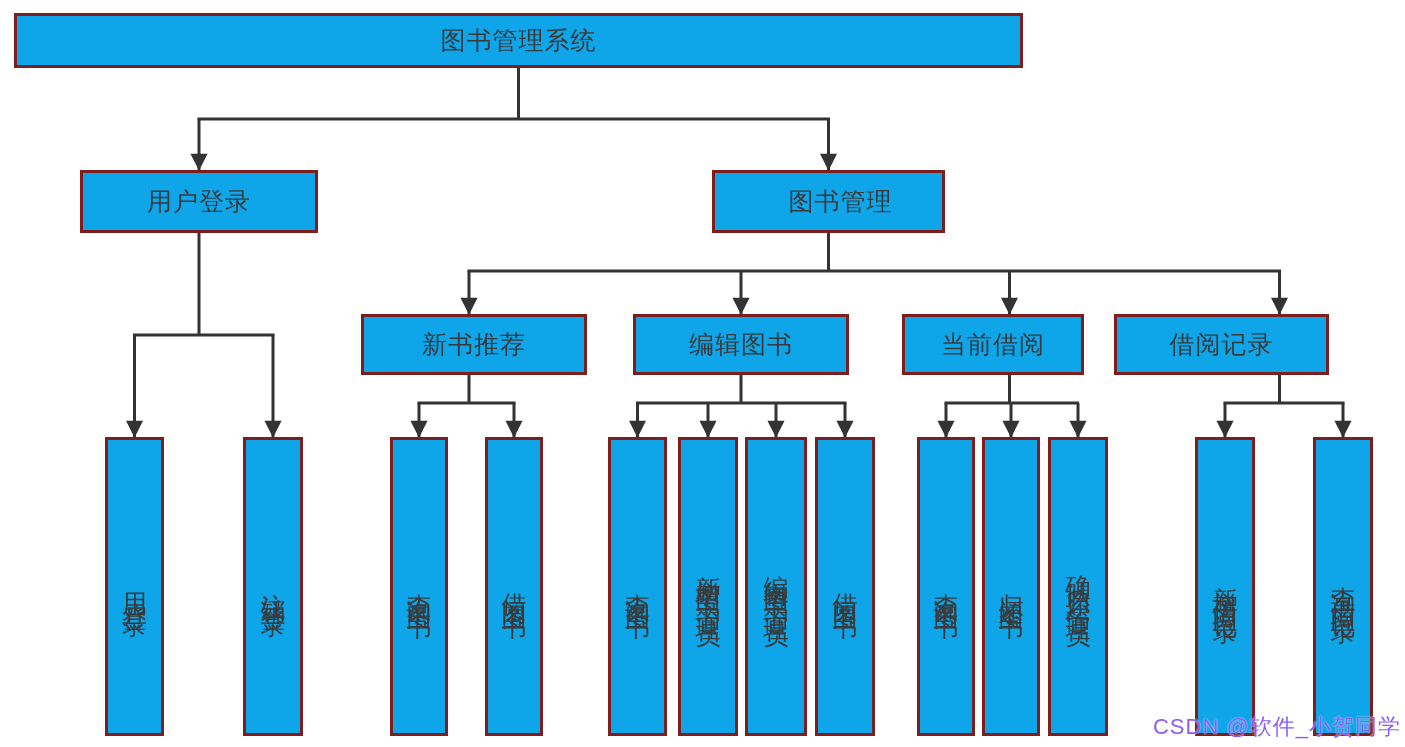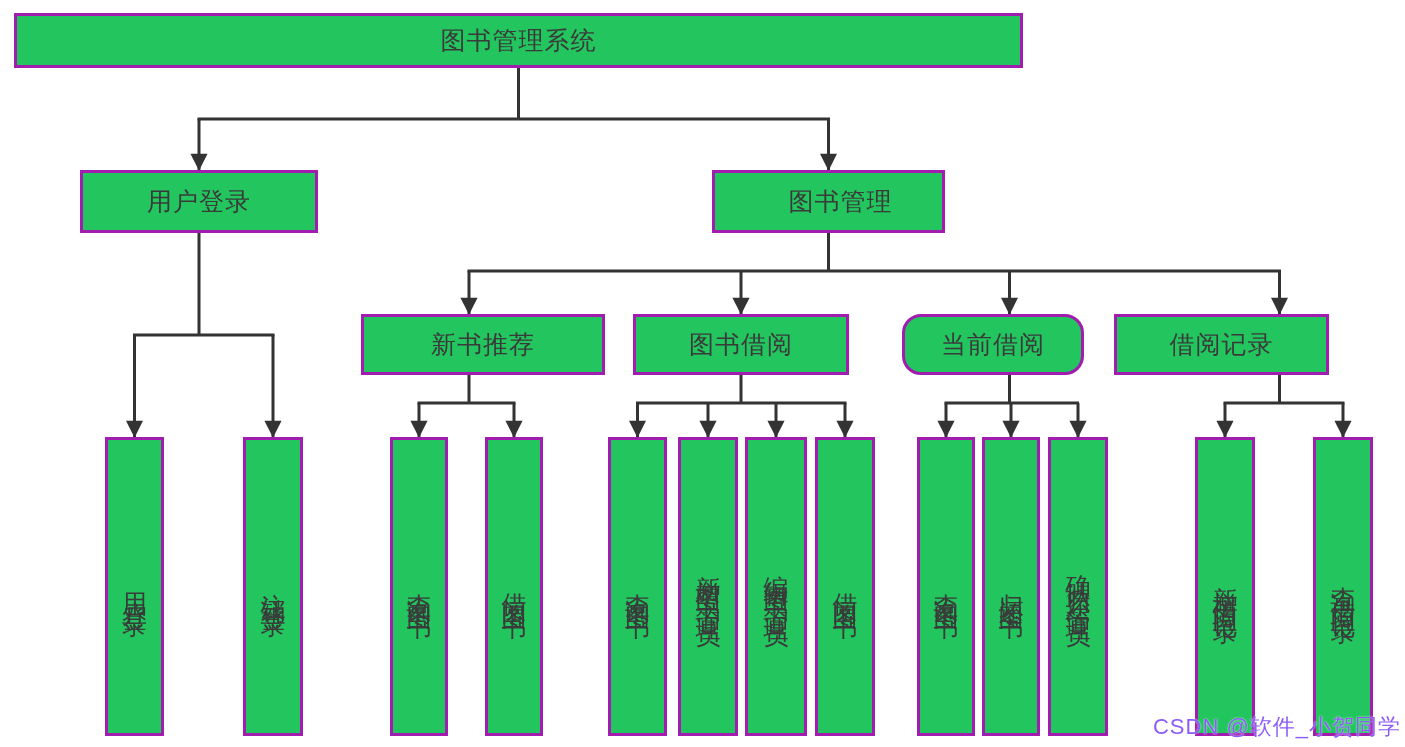--- a/index.html
+++ b/index.html
@@ -7,22 +7,22 @@
     position:relative;
     width:1405px;height:747px;
     background:#fff;
     font-family:"Liberation Sans", sans-serif;
     overflow:hidden;
   }
   .wires{position:absolute;left:0;top:0;width:1405px;height:747px;}
   .node{
     position:absolute;
     box-sizing:border-box;
-    background:#22c55e;
-    border:3px solid #a21caf;
+    background:#0ea5e9;
+    border:3px solid #7f1d1d;
     display:flex;
     align-items:center;
     justify-content:center;
     color:#3a3a3a;
   }
   .hlabel{
     font-size:25px;
     letter-spacing:1px;
     white-space:nowrap;
   }
@@ -32,23 +32,23 @@
     text-orientation:mixed;
     font-size:25px;
     letter-spacing:7px;
     line-height:1;
     white-space:nowrap;
   }
   
   .n-root{left:14px;top:13px;width:1009px;height:55px;}
   .n-l2a{left:80px;top:170px;width:238px;height:63px;}
   .n-l2b{left:712px;top:170px;width:233px;height:63px;padding-left:24px;}
-  .n-l3a{left:361px;top:314px;width:244px;height:61px;}
+  .n-l3a{left:361px;top:314px;width:226px;height:61px;}
   .n-l3b{left:633px;top:314px;width:216px;height:61px;}
-  .n-l3c{left:902px;top:314px;width:182px;height:61px;border-radius:19px;}
+  .n-l3c{left:902px;top:314px;width:182px;height:61px;}
   .n-l3d{left:1114px;top:314px;width:215px;height:61px;}
   
   .leaf{top:437px;height:299px;}
   .lf1{left:105px;width:59px;}
   .lf2{left:243px;width:60px;}
   .lf3{left:390px;width:58px;}
   .lf4{left:485px;width:58px;}
   .lf5{left:608px;width:59px;}
   .lf6{left:678px;width:60px;}
   .lf7{left:745px;width:62px;}
@@ -119,21 +119,21 @@
     <span class="hlabel">用户登录</span>
   </div>
   <div class="node n-l2b">
     <span class="hlabel">图书管理</span>
   </div>
 
   <div class="node n-l3a">
     <span class="hlabel">新书推荐</span>
   </div>
   <div class="node n-l3b">
-    <span class="hlabel">图书借阅</span>
+    <span class="hlabel">编辑图书</span>
   </div>
   <div class="node n-l3c">
     <span class="hlabel">当前借阅</span>
   </div>
   <div class="node n-l3d">
     <span class="hlabel">借阅记录</span>
   </div>
 
   <div class="node leaf vnode lf1">
     <span class="vlabel">用户登录</span>

